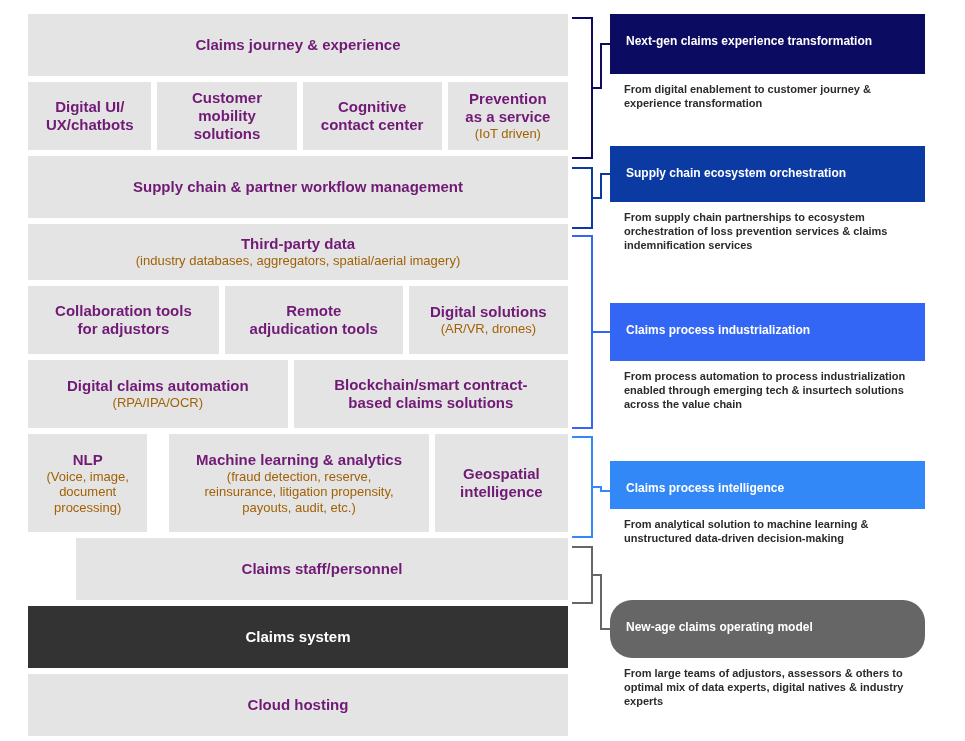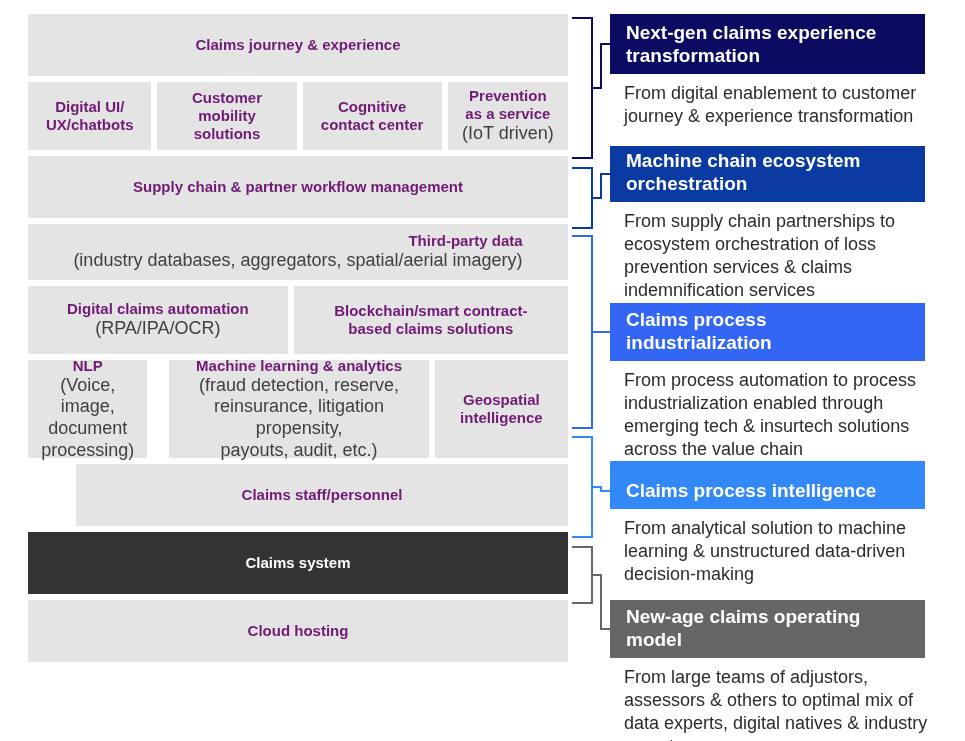--- a/index.html
+++ b/index.html
@@ -46,22 +46,22 @@
     line-height: 1.2;
   }
   .cell .t1 {
     font-weight: bold;
     font-size: 15px;
     color: #701a75;
     display: block;
   }
   .cell .t2 {
     font-weight: normal;
-    font-size: 18px;
-    color: #404040;
+    font-size: 13px;
+    color: #a16207;
     display: block;
   }
   .cell.dark {
     background: #333333;
   }
   .cell.dark .t1 { color: #ffffff; }
 
   .h-banner { height: 62px; }
   .h-tile   { height: 68px; }
   .h-third  { height: 56px; }
@@ -71,35 +71,36 @@
   #right-stack {
     position: absolute;
     left: 610px;
     top: 14px;
     width: 320px;
   }
   .panel-group { margin-bottom: 12px; }
   .panel-bar {
     color: #ffffff;
     font-weight: bold;
-    font-size: 19px;
+    font-size: 12px;
     line-height: 1.25;
-    padding: 6px 16px;
+    padding: 20px 16px;
     box-sizing: border-box;
     display: flex;
-    align-items: flex-end;
+    align-items: flex-start;
     width: 315px;
   }
   .panel-desc {
-    font-size: 18px;
+    font-size: 11px;
     color: #2b2b2b;
     line-height: 1.28;
     padding: 8px 0 0 14px;
     width: 320px;
     box-sizing: border-box;
+    font-weight: bold;
   }
 
   
   #connectors {
     position: absolute;
     left: 0; top: 0;
     width: 965px;
     height: 741px;
     pointer-events: none;
   }
@@ -141,24 +142,42 @@
         </div>
       </div>
       <div class="row h-banner">
         <div class="cell" style="flex: 1 1 0%;">
           <div>
             <span class="t1">Supply chain &amp; partner workflow management</span>
           </div>
         </div>
       </div>
       <div class="row h-third">
-        <div class="cell" style="flex: 1 1 0%; text-align: right;">
+        <div class="cell" style="flex: 1 1 0%;">
           <div>
             <span class="t1">Third-party data</span>
             <span class="t2">(industry databases, aggregators, spatial/aerial imagery)</span>
+          </div>
+        </div>
+      </div>
+      <div class="row h-tile">
+        <div class="cell" style="flex: 1.22 1 0%; margin-right: 6px;">
+          <div>
+            <span class="t1">Collaboration tools<br>for adjustors</span>
+          </div>
+        </div>
+        <div class="cell" style="flex: 1.13 1 0%; margin-right: 6px;">
+          <div>
+            <span class="t1">Remote<br>adjudication tools</span>
+          </div>
+        </div>
+        <div class="cell" style="flex: 1 1 0%;">
+          <div>
+            <span class="t1">Digital solutions</span>
+            <span class="t2">(AR/VR, drones)</span>
           </div>
         </div>
       </div>
       <div class="row h-tile">
         <div class="cell" style="flex: 1 1 0%; margin-right: 6px;">
           <div>
             <span class="t1">Digital claims automation</span>
             <span class="t2">(RPA/IPA/OCR)</span>
           </div>
         </div>
@@ -212,38 +231,38 @@
 
   <div id="right-stack" style="position: absolute;">
       <div class="panel-group" style="position: absolute; top: 0px; left: 0px;">
         <div class="panel-bar" style="background: rgb(11, 11, 97); height: 60px;">
           <span>Next-gen claims experience transformation</span>
         </div>
         <div class="panel-desc">From digital enablement to customer journey &amp; experience transformation</div>
       </div>
       <div class="panel-group" style="position: absolute; top: 132px; left: 0px;">
         <div class="panel-bar" style="background: rgb(11, 59, 162); height: 56px;">
-          <span>Machine chain ecosystem orchestration</span>
+          <span>Supply chain ecosystem orchestration</span>
         </div>
         <div class="panel-desc">From supply chain partnerships to ecosystem orchestration of loss prevention services &amp; claims indemnification services</div>
       </div>
       <div class="panel-group" style="position: absolute; top: 289px; left: 0px;">
         <div class="panel-bar" style="background: rgb(51, 102, 245); height: 58px;">
           <span>Claims process industrialization</span>
         </div>
         <div class="panel-desc">From process automation to process industrialization enabled through emerging tech &amp; insurtech solutions across the value chain</div>
       </div>
       <div class="panel-group" style="position: absolute; top: 447px; left: 0px;">
         <div class="panel-bar" style="background: rgb(51, 136, 248); height: 48px;">
           <span>Claims process intelligence</span>
         </div>
         <div class="panel-desc">From analytical solution to machine learning &amp; unstructured data-driven decision-making</div>
       </div>
       <div class="panel-group" style="position: absolute; top: 586px; left: 0px;">
-        <div class="panel-bar" style="background: rgb(102, 102, 102); height: 58px;">
+        <div class="panel-bar" style="background: rgb(102, 102, 102); height: 58px; border-radius: 22px;">
           <span>New-age claims operating model</span>
         </div>
         <div class="panel-desc">From large teams of adjustors, assessors &amp; others to optimal mix of data experts, digital natives &amp; industry experts</div>
       </div>
     </div>
 
   <svg id="connectors" viewBox="0 0 965 741" xmlns="http://www.w3.org/2000/svg">
       <g>
         <path d="M 572 18 L 592 18 L 592 158 L 572 158" fill="none" stroke="#0b0b61" stroke-width="2"></path>
         <path d="M 592 88 L 601 88 L 601 44 L 610 44" fill="none" stroke="#0b0b61" stroke-width="2"></path>

